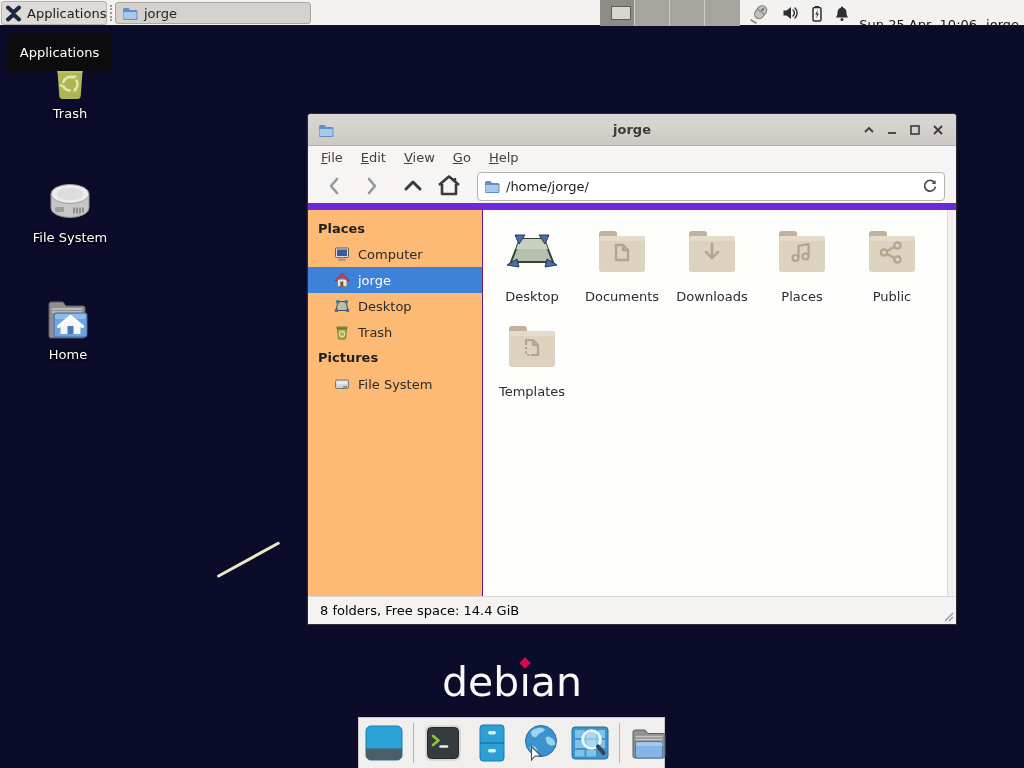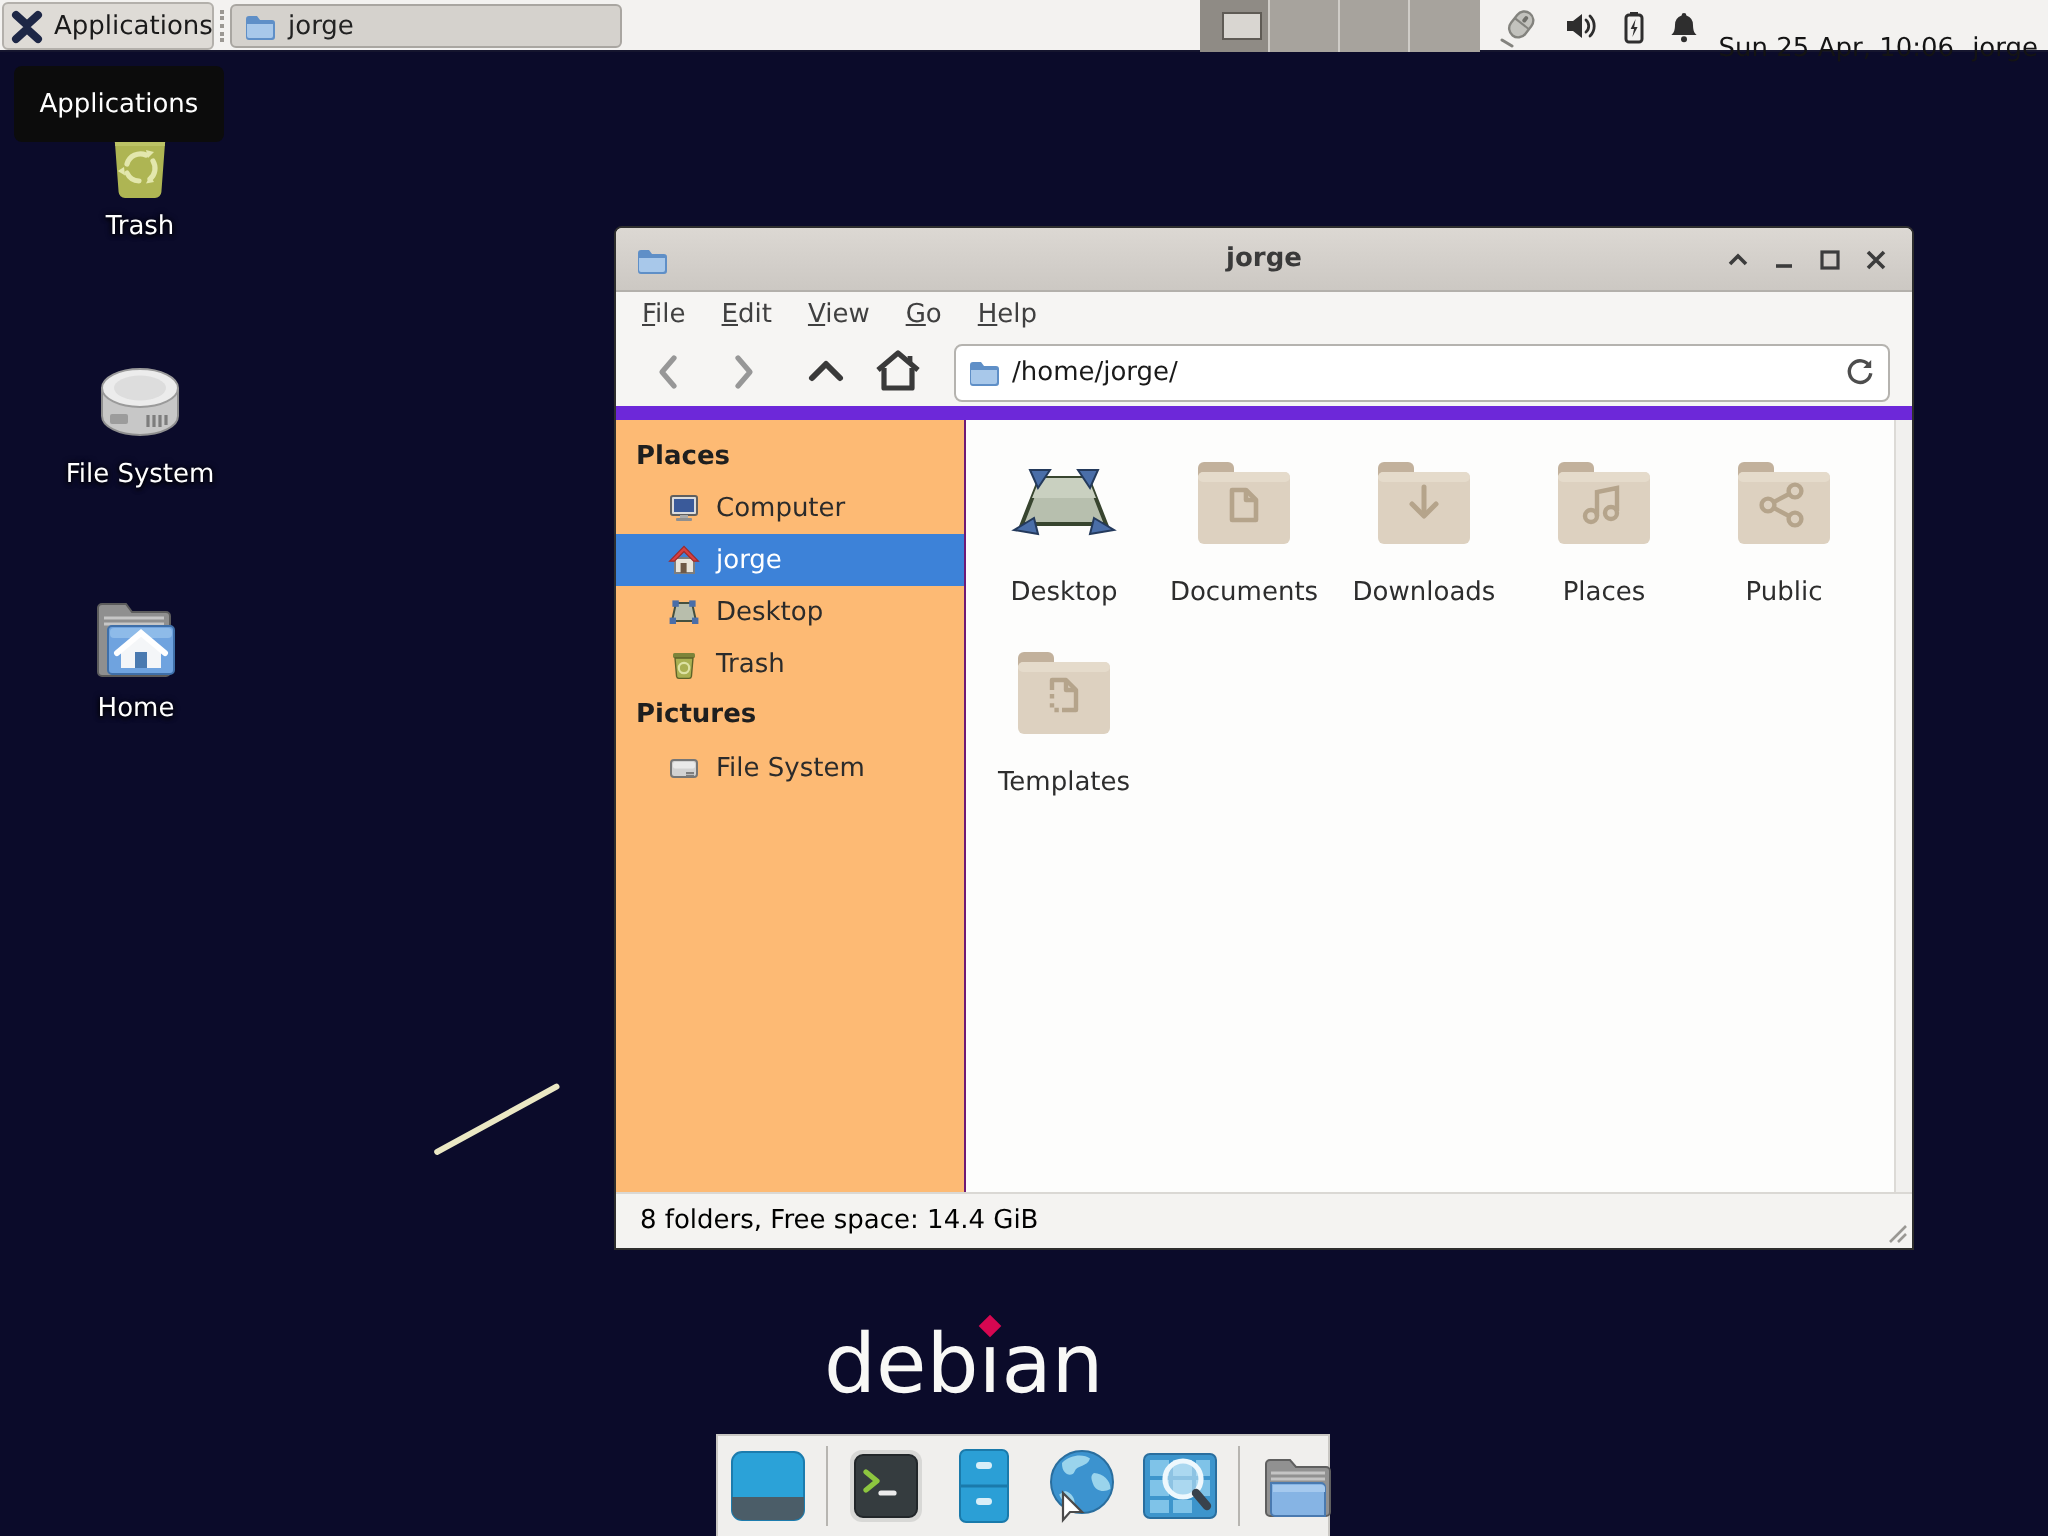--- a/index.html
+++ b/index.html
@@ -120,21 +120,21 @@
   .folder-item .lbl { margin-top:13px; color:#2d2d2d; white-space:nowrap; }
   .folder-item .glyph { display:flex; justify-content:center; }
   .statusbar {
     height:28px; flex:0 0 28px; background:#f4f3f1; border-top:1px solid #dad8d4;
     display:flex; align-items:center; padding-left:12px; color:#000000; position:relative;
   }
   .grip { position:absolute; right:2px; bottom:2px; }
 
   
   .debian {
-    position:absolute; left:412px; top:662px; width:200px; 
+    position:absolute; left:412px; top:662px; width:200px; text-align:center;
     color:#f8f8f6; font-size:41px; line-height:1; letter-spacing:0;
   }
   .logo-i { position:relative; }
   .logo-i .diamond {
     position:absolute; left:50%; top:1px; width:8px; height:8px; margin-left:-4px;
     background:#d70751; transform:rotate(45deg);
   }
 
   
   .dock {

